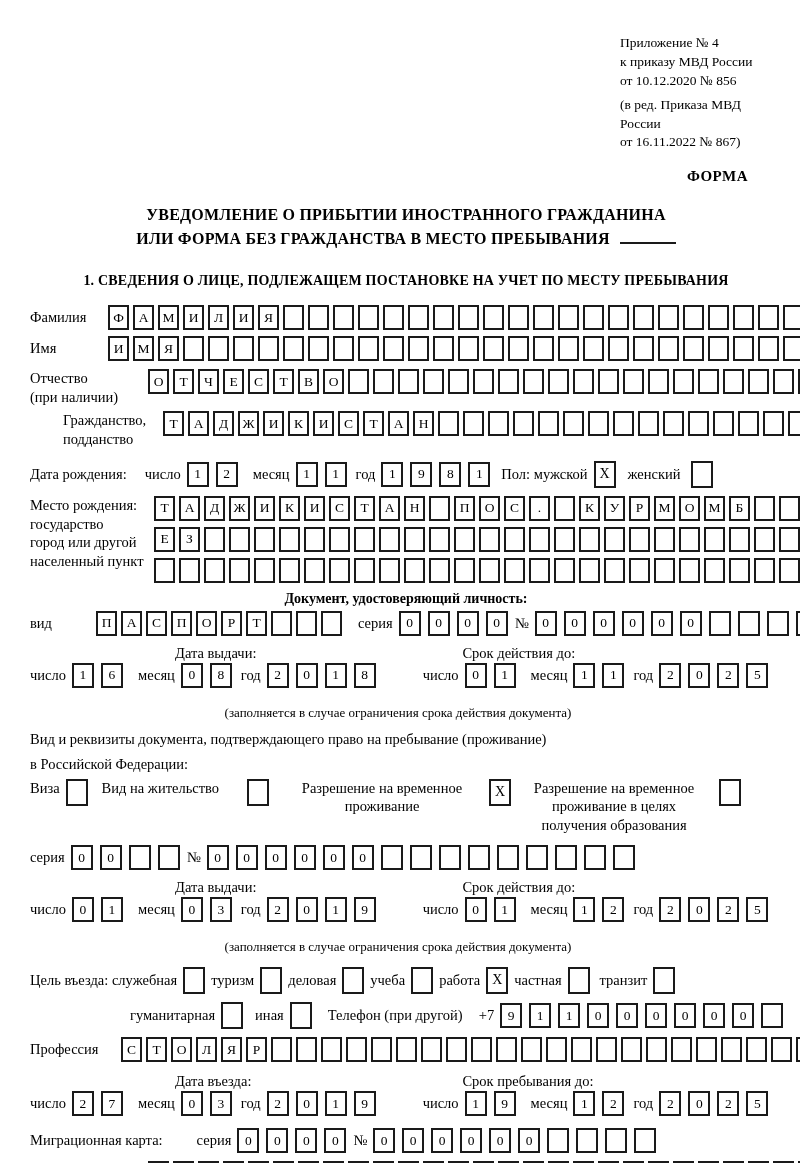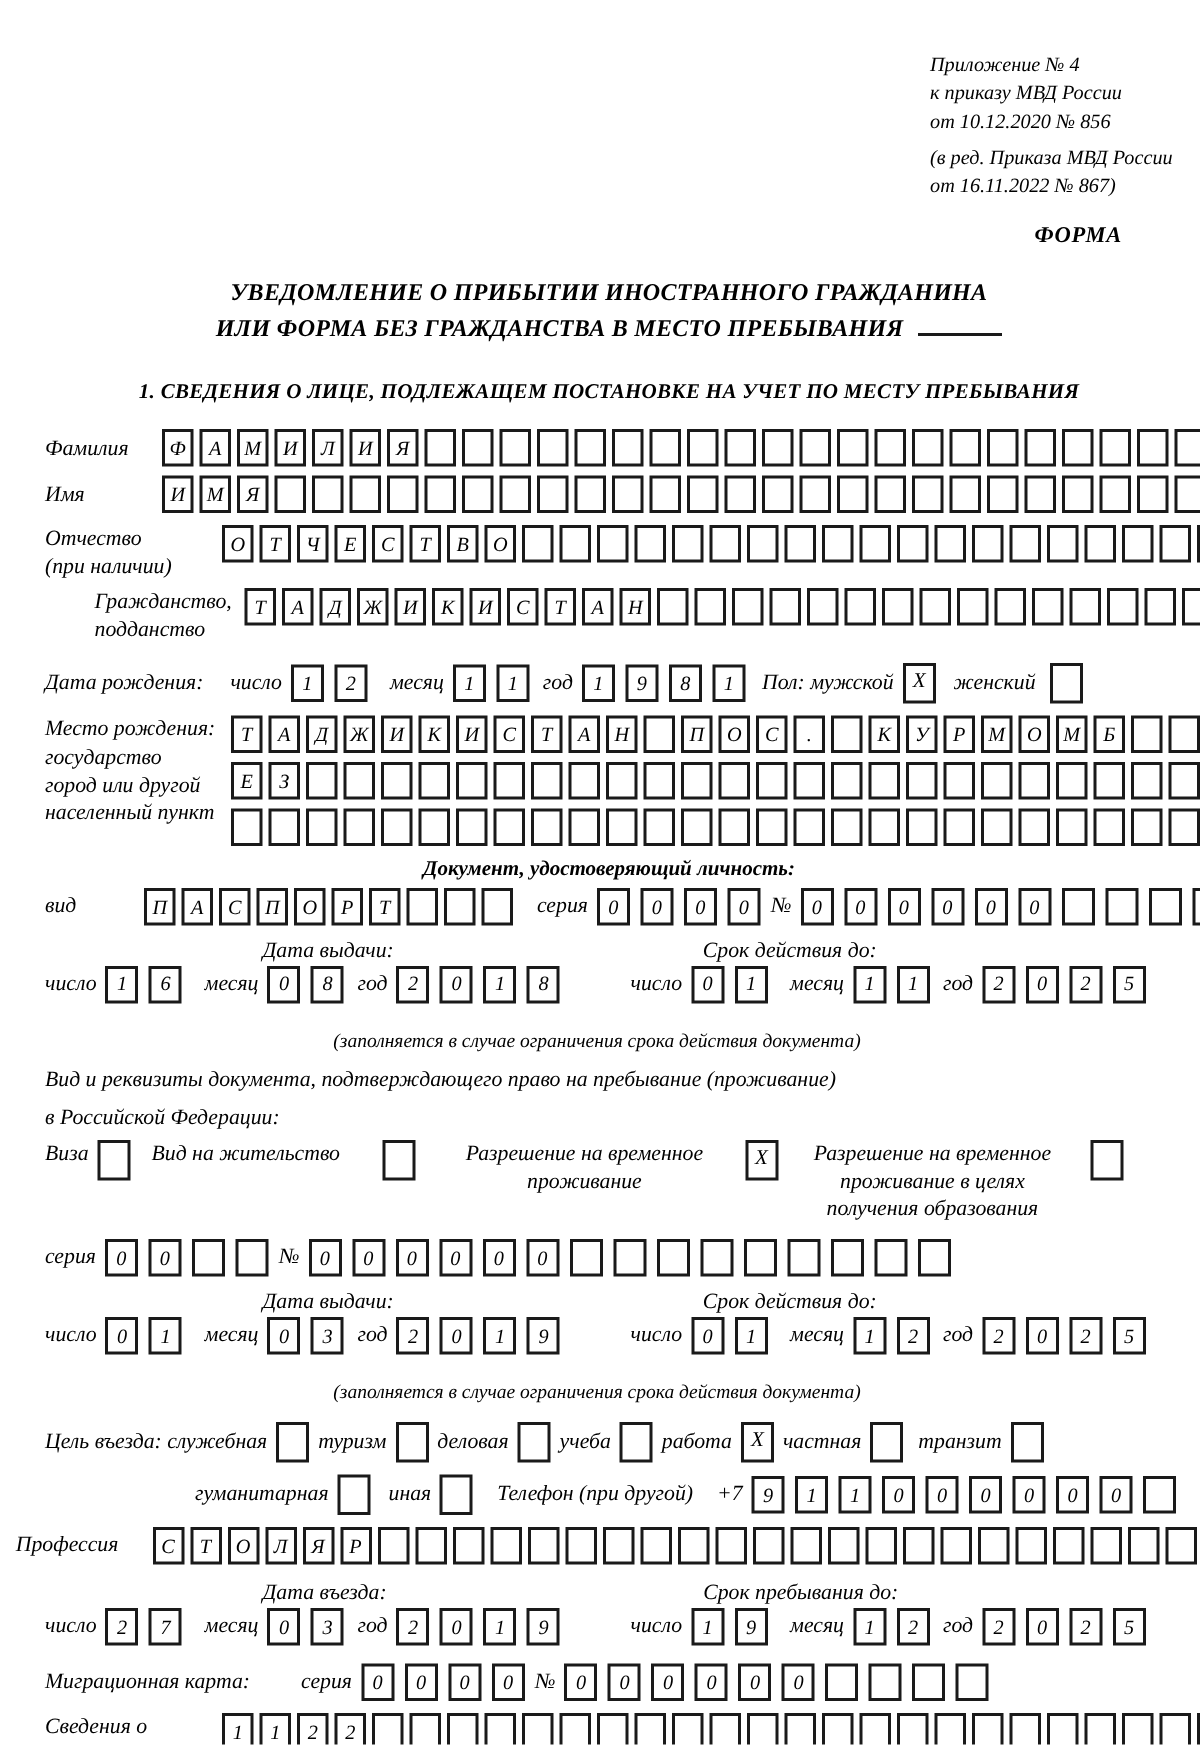--- a/index.html
+++ b/index.html
@@ -1,17 +1,17 @@
 <!DOCTYPE html>
 <html><head>
 <meta charset="utf-8">
 <style>
   html,body{margin:0;padding:0;background:#fff;}
   body{width:800px;height:1163px;color:#000;font-family:"Liberation Serif","DejaVu Serif",serif;}
-  .page{box-sizing:border-box;width:800px;height:1163px;padding:34px 18px 0 30px;overflow:hidden;font-style:italic;}
+  .page{box-sizing:border-box;width:800px;height:1163px;padding:34px 18px 0 30px;overflow:hidden;}
   .header-block{margin-left:590px;font-size:13.5px;line-height:1.4;}
   .header-block .ed{margin-top:5px;}
   .form-label{font-weight:bold;font-size:15px;text-align:right;padding-right:34px;margin-top:16px;letter-spacing:.5px;}
   .title{font-weight:bold;font-size:16px;text-align:center;margin-top:18px;line-height:1.5;letter-spacing:.2px;}
   .title-underline{display:inline-block;width:56px;border-bottom:2px solid #1a1a1a;height:14px;margin-left:10px;}
   .section-heading{font-weight:bold;font-size:14px;text-align:center;margin-top:22px;letter-spacing:.2px;}
   .form-body{margin-top:16px;}
   .line{display:flex;align-items:center;margin-top:6px;font-size:14.5px;line-height:1.3;}
   .line.top{align-items:flex-start;}
   .lbl{white-space:pre-line;margin-right:6px;flex-shrink:0;}
@@ -520,21 +520,21 @@
           <span class="cell">1</span>
           <span class="cell">0</span>
           <span class="cell">0</span>
           <span class="cell">0</span>
           <span class="cell">0</span>
           <span class="cell">0</span>
           <span class="cell">0</span>
           <span class="cell"></span>
         </span>
       </div>
-      <div class="line" style="margin-top: 8px; justify-content: center;">
+      <div class="line" style="margin-top: 8px;">
         <span class="lbl" style="width: 85px;">Профессия</span>
         <span class="cells">
           <span class="cell">С</span>
           <span class="cell">Т</span>
           <span class="cell">О</span>
           <span class="cell">Л</span>
           <span class="cell">Я</span>
           <span class="cell">Р</span>
           <span class="cell"></span>
           <span class="cell"></span>

